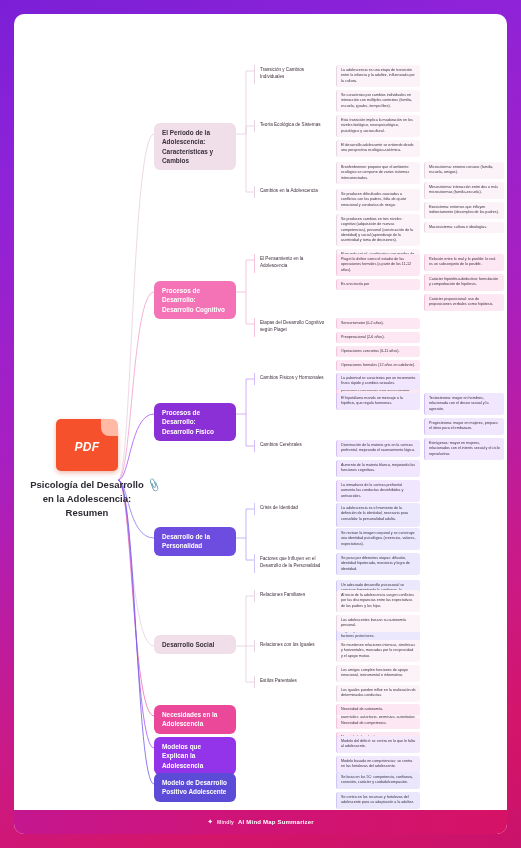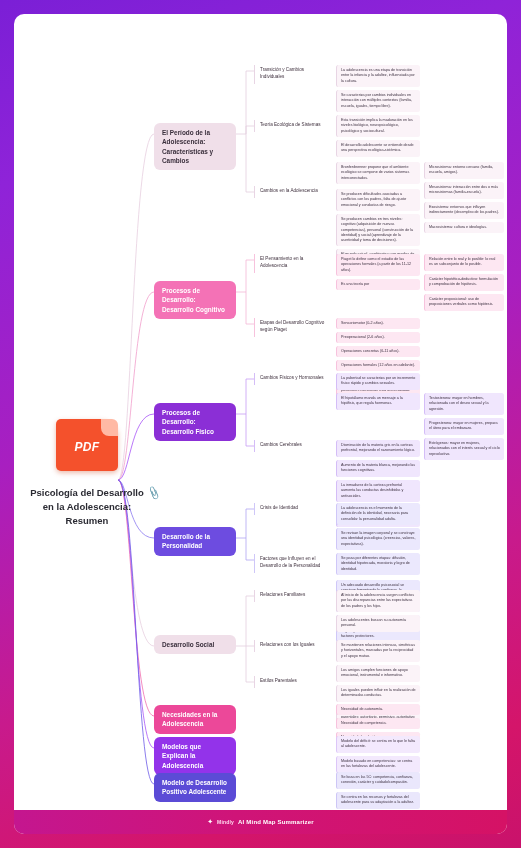--- a/index.html
+++ b/index.html
@@ -26,21 +26,21 @@
   }
   .pdf-ico .fold{
     position:absolute;right:0;top:0;width:17px;height:17px;
     background:#ffb9a4;border-radius:0 6px 0 8px;
   }
   .pdf-ico .lbl{
     position:absolute;left:0;right:0;top:21px;text-align:center;
     color:#fff;font-size:12px;font-style:italic;font-weight:bold;letter-spacing:.4px;
   }
   #root-title{
-    margin-top:15px;font-size:9.5px;font-weight:bold;color:#2b2b33;line-height:1.45;
+    margin-top:7px;font-size:9.5px;font-weight:bold;color:#2b2b33;line-height:1.45;
   }
   .clip-ico{position:absolute;right:-14px;bottom:28px;font-size:10px;color:#8a8a95;transform:rotate(20deg);}
 
   
   .l1{
     border-radius:6px;padding:5px 8px;font-size:6.4px;font-weight:bold;
     line-height:1.45;color:#fff;
   }
   .l1.pale{color:#3a2f3c;}
   

